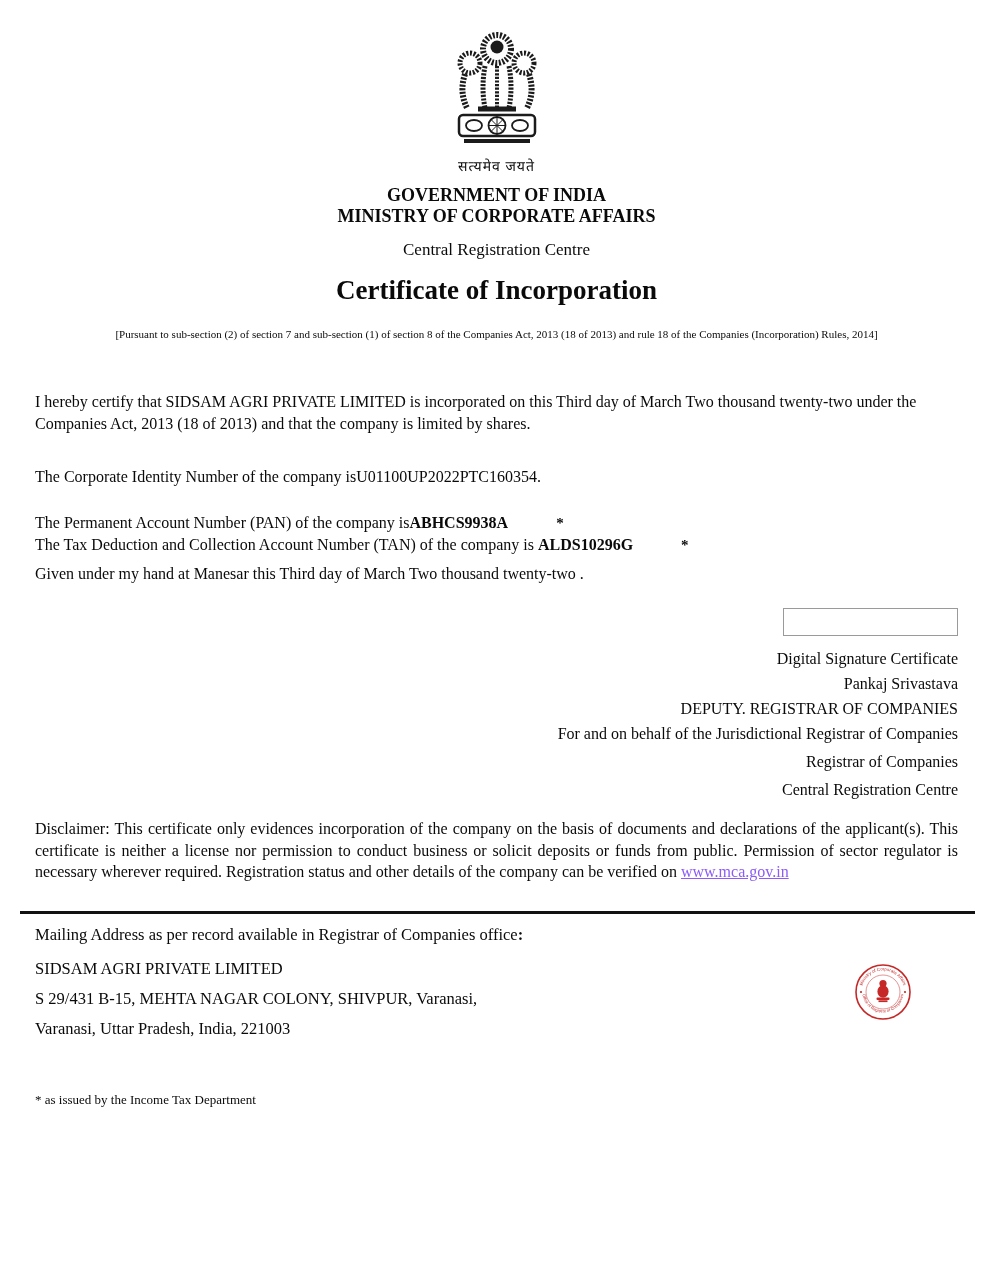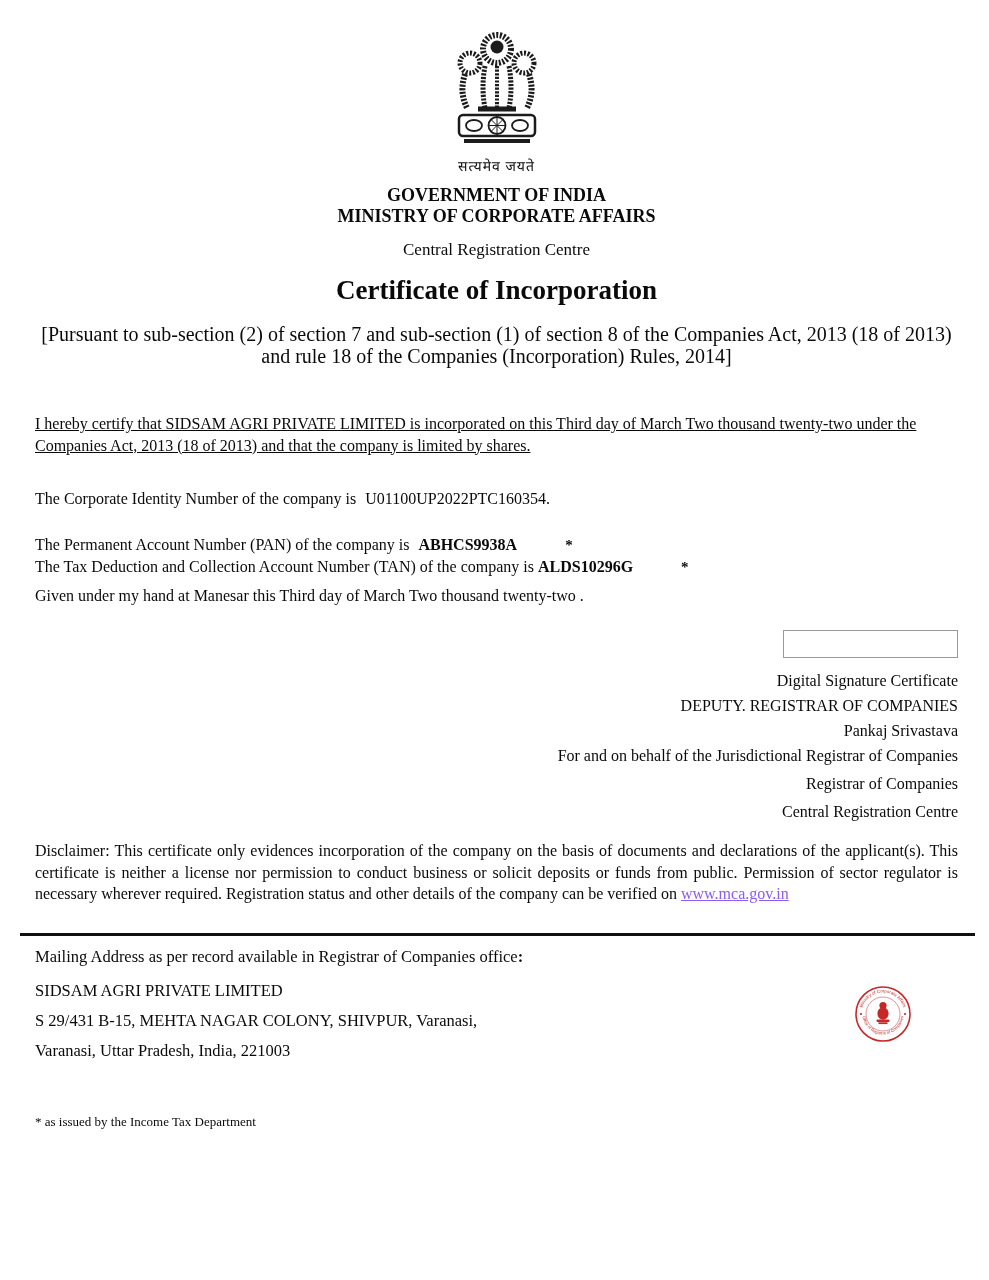--- a/index.html
+++ b/index.html
@@ -16,28 +16,28 @@
     padding: 28px 31px 0 35px;
     overflow: hidden;
   }
   .center { text-align: center; }
   .emblem-wrap { text-align: center; }
   .motto { font-size: 14px; margin-top: 2px; letter-spacing: 1px; }
   .gov-line { font-weight: bold; font-size: 18px; line-height: 21px; margin-top: 10px; }
   .ministry-line { font-weight: bold; font-size: 18px; line-height: 21px; }
   .centre-line { font-size: 17px; margin-top: 13px; }
   .doc-title { font-weight: bold; font-size: 27px; margin-top: 15px; }
-  .pursuant { font-size: 20px; margin-top: 17px; line-height: 22px; padding: 0 2px; }
+  .pursuant { font-size: 11px; margin-top: 17px; line-height: 22px; padding: 0 2px; }
   .para { line-height: 21.5px; }
-  .certify { margin-top: 46px; text-decoration: underline; }
+  .certify { margin-top: 46px; }
   .cin-line { margin-top: 32px; }
   .pan-line { margin-top: 24px; }
   .tan-line { }
   .given-line { margin-top: 6px; }
-  .value-gap { margin-left: 9px; }
+  .value-gap { }
   .value-gap-sm { margin-left: 4px; }
   .bold { font-weight: bold; }
   .star { font-weight: bold; margin-left: 48px; font-size: 15px; }
   .sig-box-row { display: flex; justify-content: flex-end; margin-top: 24px; }
   .sig-box { width: 175px; height: 28px; border: 1px solid #9a9a9a; background: #fff; }
   .sig-block { text-align: right; margin-top: 10px; }
   .sig-block div { line-height: 25px; }
   .sig-block .spaced { margin-top: 3px; }
   .disclaimer { margin-top: 16px; text-align: justify; line-height: 21.5px; }
   .mca-link { color: #8b5cf6; }
@@ -100,22 +100,22 @@
   </p>
 
   <p class="para given-line">Given under my hand at Manesar this Third day of March Two thousand twenty-two .</p>
 
   <div class="sig-box-row">
     <div class="sig-box"></div>
   </div>
 
   <div class="sig-block">
     <div>Digital Signature Certificate</div>
+    <div>Pankaj Srivastava</div>
     <div>DEPUTY. REGISTRAR OF COMPANIES</div>
-    <div>Pankaj Srivastava</div>
     <div>For and on behalf of the Jurisdictional Registrar of Companies</div>
     <div class="spaced">Registrar of Companies</div>
     <div class="spaced">Central Registration Centre</div>
   </div>
 
   <p class="disclaimer">
     <span>Disclaimer: This certificate only evidences incorporation of the company on the basis of documents and declarations of the applicant(s). This certificate is neither a license nor permission to conduct business or solicit deposits or funds from public. Permission of sector regulator is necessary wherever required. Registration status and other details of the company can be verified on </span><a class="mca-link" href="#">www.mca.gov.in</a>
   </p>
 
   <div class="rule"></div>

